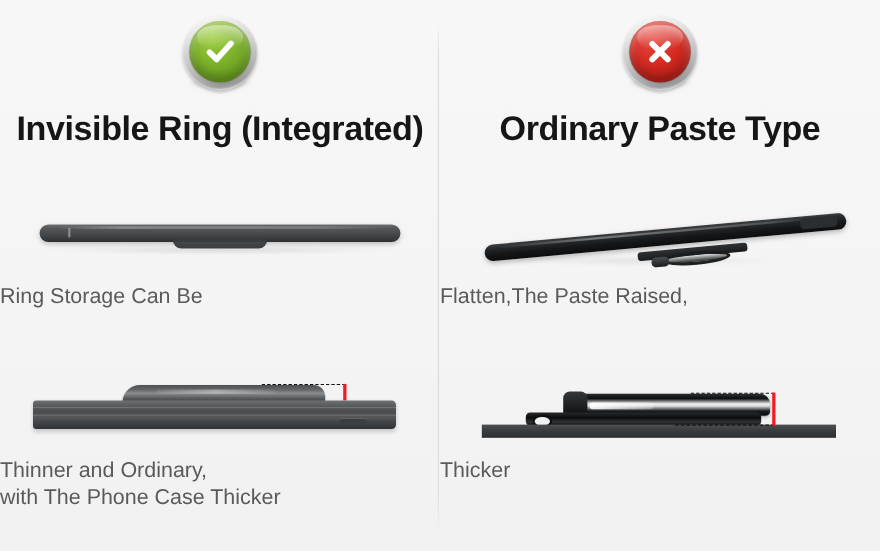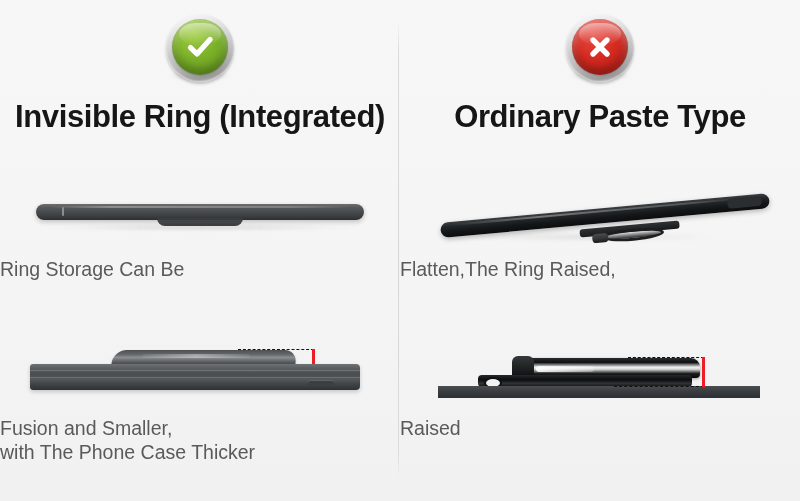--- a/index.html
+++ b/index.html
@@ -226,21 +226,21 @@
         <div class="seam s2"></div>
         <div class="btn"></div>
       </div>
       <div class="bracket">
         <div class="dash-h" style="left:238px; top:13px; width:76px;"></div>
         <div class="redbar" style="left:312px; top:13px; height:15px;"></div>
       </div>
     </div>
 
     <div class="caption lower">
-      <span class="ln">Fusion and Smaller,</span>
+      <span class="ln">Thinner and Ordinary,</span>
       <span class="ln">with The Phone Case Thicker</span>
     </div>
   </div>
 
   <div class="divider"></div>
 
   <div class="panel right">
 
     <div class="badge-wrap">
       <div class="badge-shadow"></div>
@@ -262,33 +262,33 @@
         <div class="tiltring">
           <div class="plate"></div>
           <div class="loop"></div>
           <div class="pin"></div>
         </div>
       </div>
       <div class="tilt-shadow"></div>
     </div>
 
     <div class="caption upper">
-      <span class="ln">Flatten,The Ring Raised,</span>
+      <span class="ln">Flatten,The Paste Raised,</span>
     </div>
 
     <div class="figure fig-bot">
       <div class="thick-body"></div>
       <div class="fold-clip"></div>
       <div class="fold-ring"></div>
       <div class="desk"></div>
       <div class="bracket">
         <div class="dash-h" style="left:228px; top:21px; width:76px;"></div>
         <div class="dash-h" style="left:214px; top:50px; width:90px;"></div>
         <div class="redbar" style="left:302px; top:21px; height:30px;"></div>
       </div>
     </div>
 
     <div class="caption lower">
-      <span class="ln">Raised</span>
+      <span class="ln">Thicker</span>
     </div>
   </div>
 
 </div>
 
 </body></html>

